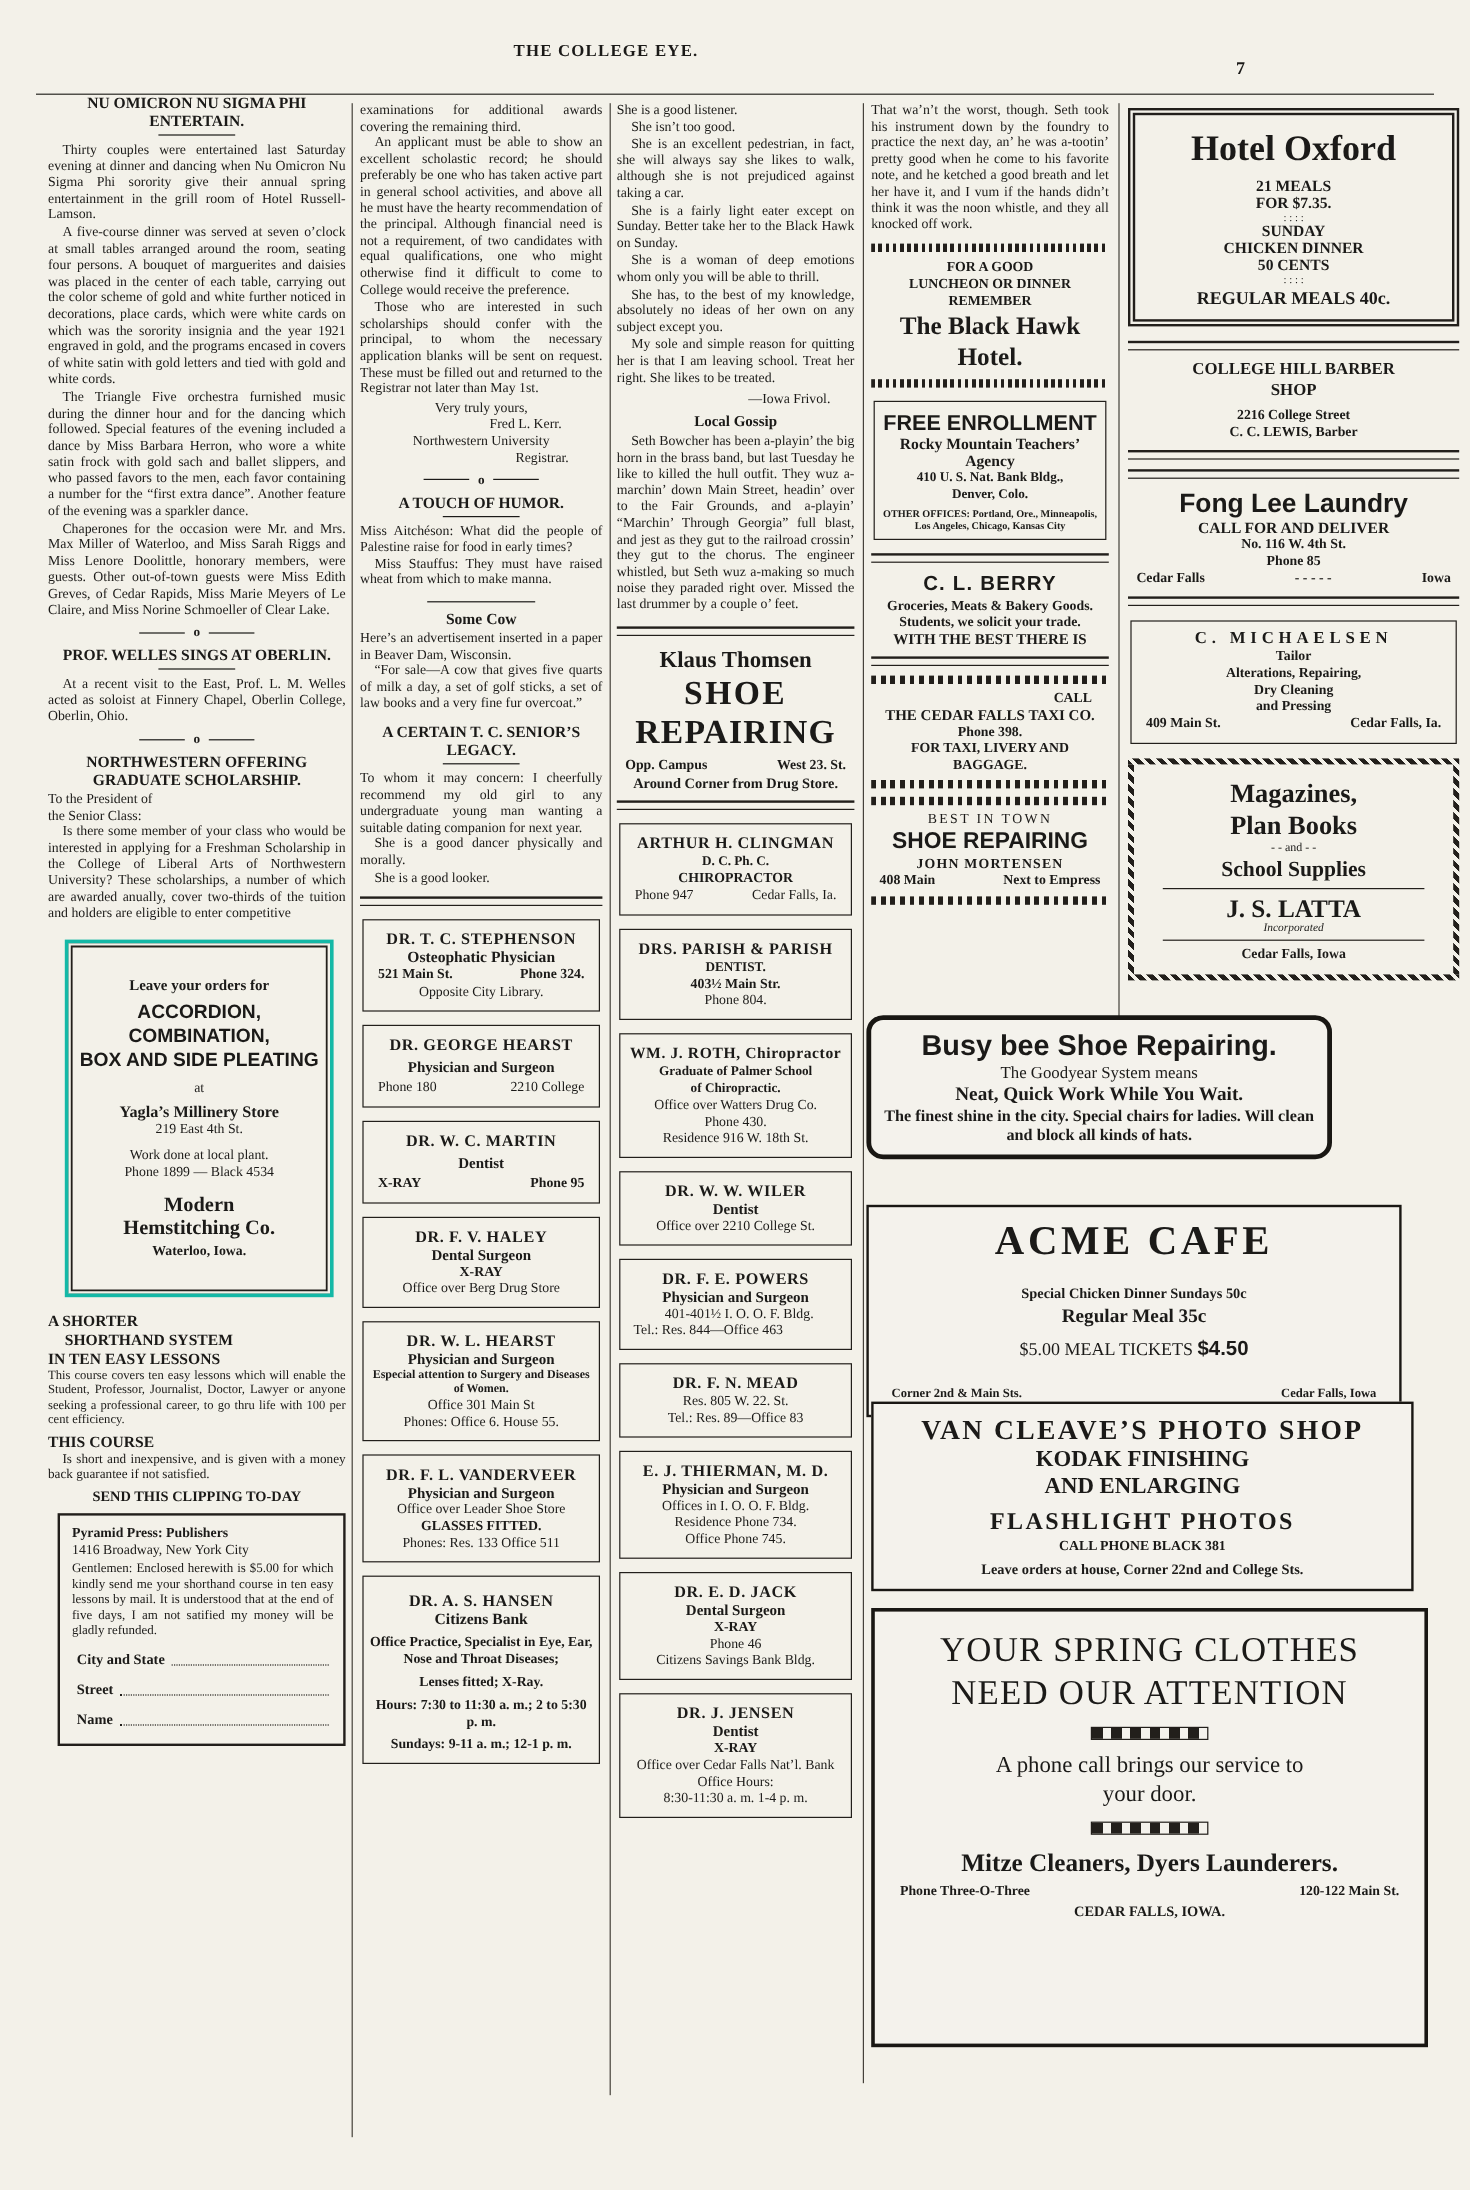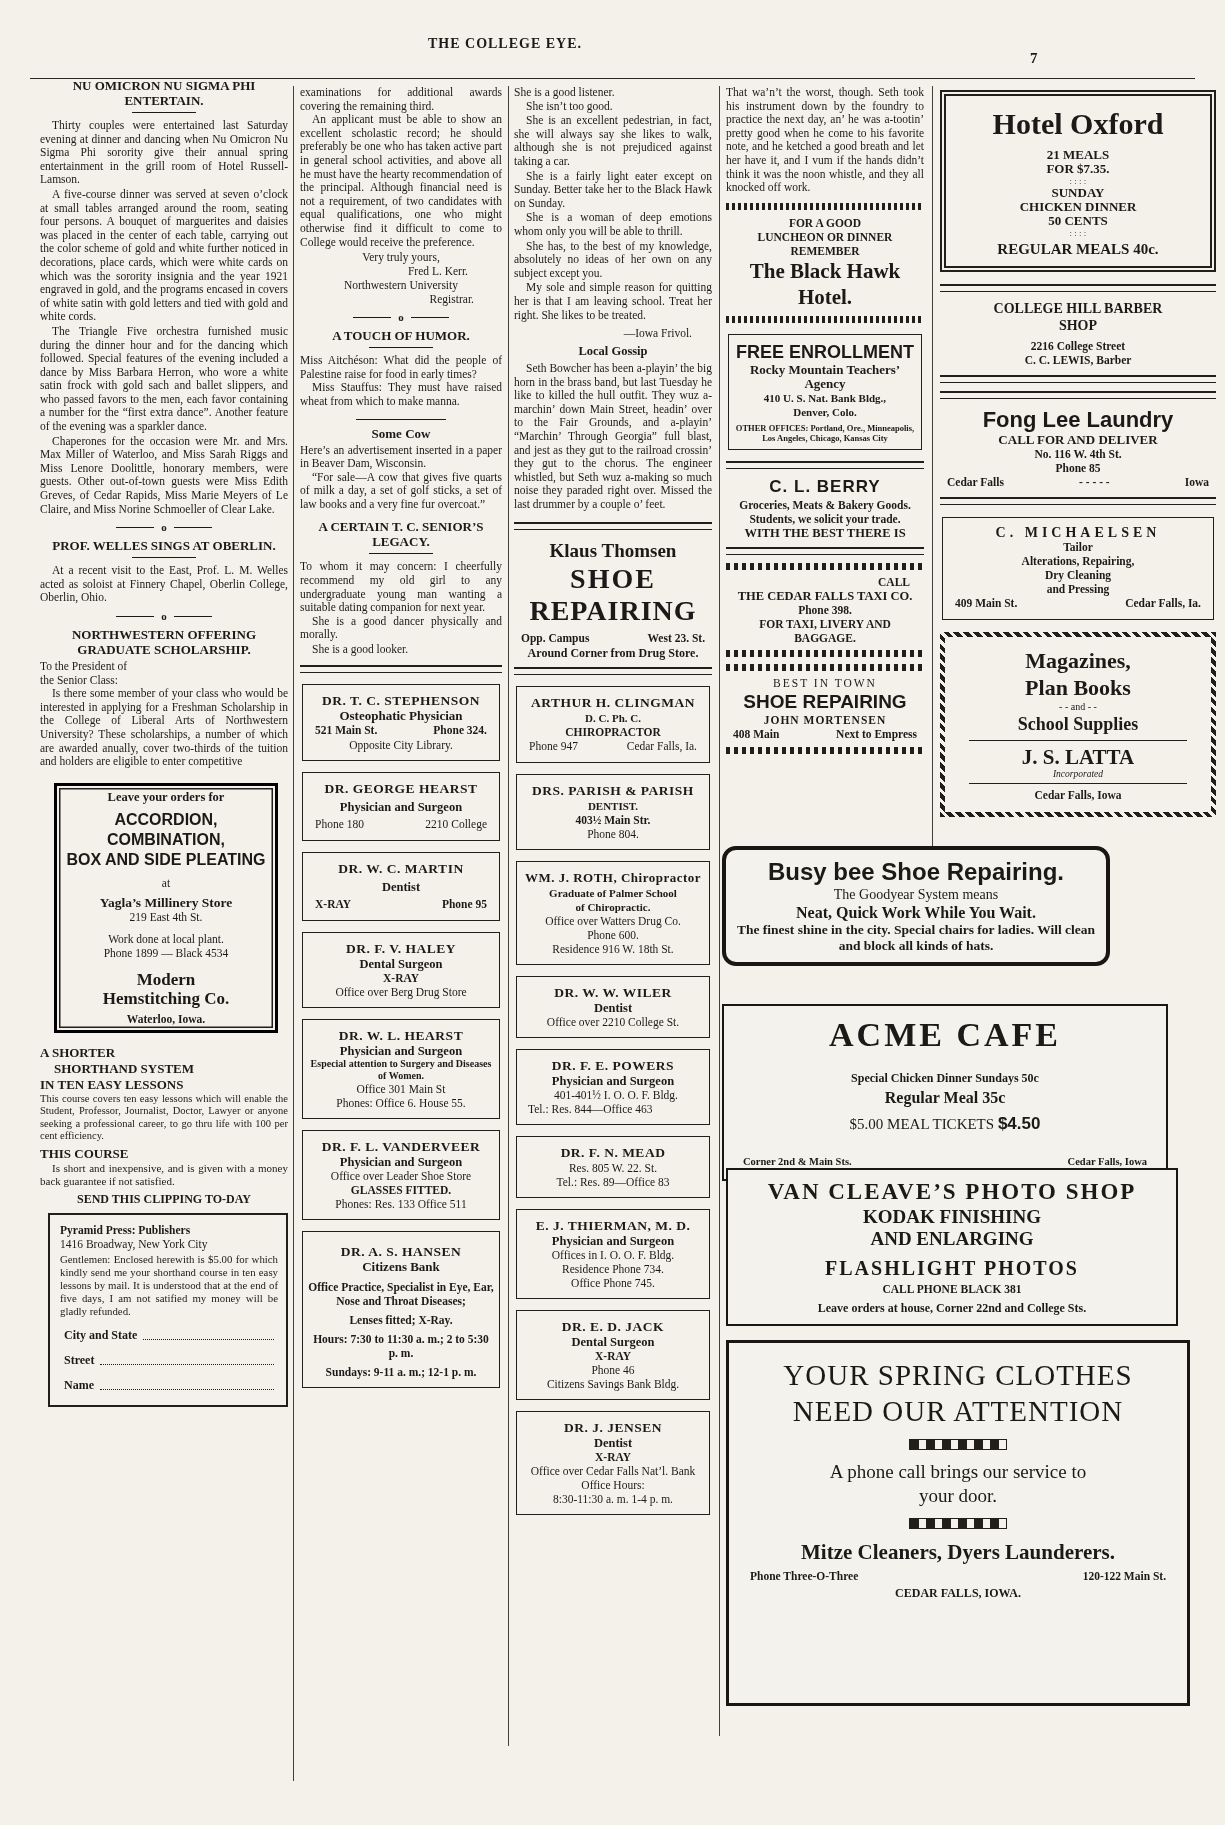--- a/index.html
+++ b/index.html
@@ -77,21 +77,21 @@
         <span>o</span>
         <span class="ol"></span>
       </div>
     <div>
       <div class="h1">NORTHWESTERN OFFERING GRADUATE SCHOLARSHIP.</div>
       <p class="t0">To the President of</p>
       <p class="t0">the Senior Class:</p>
       <p class="t">Is there some member of your class who would be interested in applying for a Freshman Scholarship in the College of Liberal Arts of Northwestern University? These scholarships, a number of which are awarded anually, cover two-thirds of the tuition and holders are eligible to enter competitive</p>
     </div>
 
-    <div style="border:3px solid #000000;box-shadow:inset 0 0 0 2px #f3f1e9, inset 0 0 0 3.5px #221f1b;padding:4px 6px;margin:14px 10px 12px 14px;text-align:center">
+    <div style="border:3px solid #14b8a6;box-shadow:inset 0 0 0 2px #f3f1e9, inset 0 0 0 3.5px #221f1b;padding:28px 6px;margin:14px 10px 12px 14px;text-align:center">
       <div class="lnb" style="font-size:12.5px">Leave your orders for</div>
       <div class="sans b" style="font-size:16px;line-height:20px;margin-top:6px">ACCORDION, COMBINATION,</div>
       <div class="sans b" style="font-size:16px;line-height:20px">BOX AND SIDE PLEATING</div>
       <div class="ln" style="margin:6px 0">at</div>
       <div class="lnb" style="font-size:13.5px">Yagla’s Millinery Store</div>
       <div class="ln">219 East 4th St.</div>
       <div class="ln" style="margin-top:8px">Work done at local plant.</div>
       <div class="ln">Phone 1899 — Black 4534</div>
       <div class="b" style="font-size:17px;line-height:19px;margin-top:10px">Modern</div>
       <div class="b" style="font-size:17px;line-height:19px">Hemstitching Co.</div>
@@ -123,20 +123,21 @@
       <div class="fieldrow">
           <span>Name</span>
           <span class="dots"></span>
         </div>
     </div>
   </div>
 
   <div class="col" style="left:300px;top:86px;width:202px">
     <p class="t0">examinations for additional awards covering the remaining third.</p>
     <p class="t">An applicant must be able to show an excellent scholastic record; he should preferably be one who has taken active part in general school activities, and above all he must have the hearty recommendation of the principal.  Although financial need is not a requirement, of two candidates with equal qualifications, one who might otherwise find it difficult to come to College would receive the preference.</p>
+    <p class="t">Those who are interested in such scholarships should confer with the principal, to whom the necessary application blanks will be sent on request.  These must be filled out and returned to the Registrar not later than May 1st.</p>
     <p class="sigc">Very truly yours,</p>
     <p class="sigr" style="padding-right:34px">Fred L. Kerr.</p>
     <p class="sigc">Northwestern University</p>
     <p class="sigr" style="padding-right:28px">Registrar.</p>
     <div class="odiv">
         <span class="ol"></span>
         <span>o</span>
         <span class="ol"></span>
       </div>
 
@@ -258,21 +259,21 @@
       <div class="lnb" style="font-size:11px">DENTIST.</div>
       <div class="lnb">403½ Main Str.</div>
       <div class="ln">Phone 804.</div>
     </div>
 
     <div class="bx">
       <div class="nm" style="font-size:13px">WM. J. ROTH, Chiropractor</div>
       <div class="lnb" style="font-size:11px">Graduate of Palmer School</div>
       <div class="lnb" style="font-size:11px">of Chiropractic.</div>
       <div class="ln">Office over Watters Drug Co.</div>
-      <div class="ln">Phone 600.</div>
+      <div class="ln">Phone 430.</div>
       <div class="ln">Residence 916 W. 18th St.</div>
     </div>
 
     <div class="bx">
       <div class="nm">DR. W. W. WILER</div>
       <div class="lnb" style="font-size:12.5px">Dentist</div>
       <div class="ln">Office over 2210 College St.</div>
     </div>
 
     <div class="bx">

